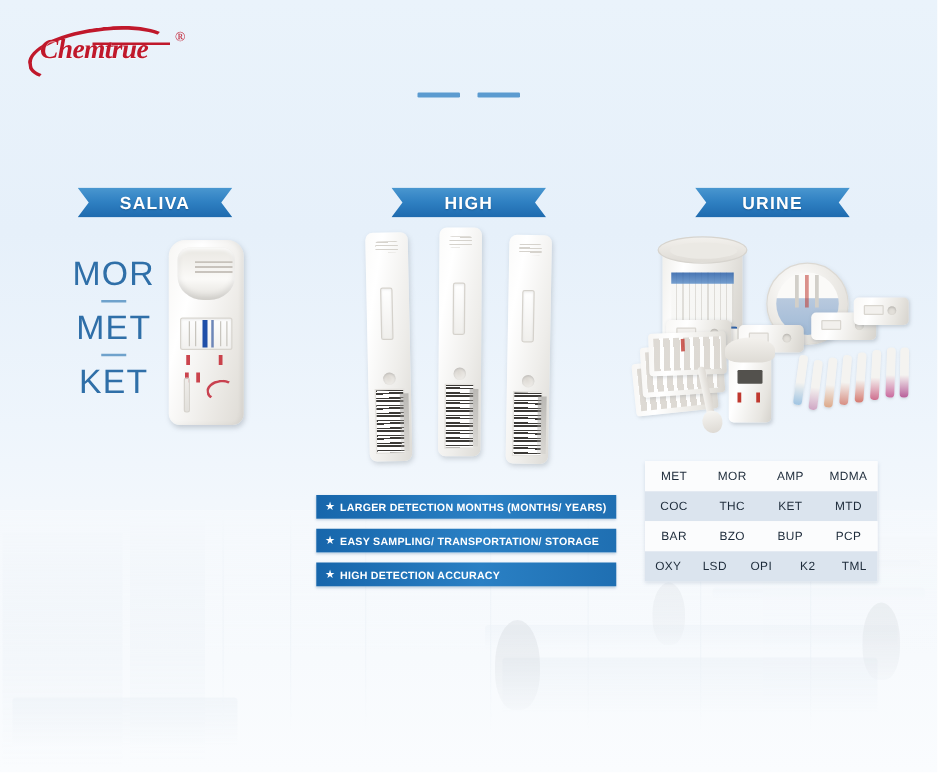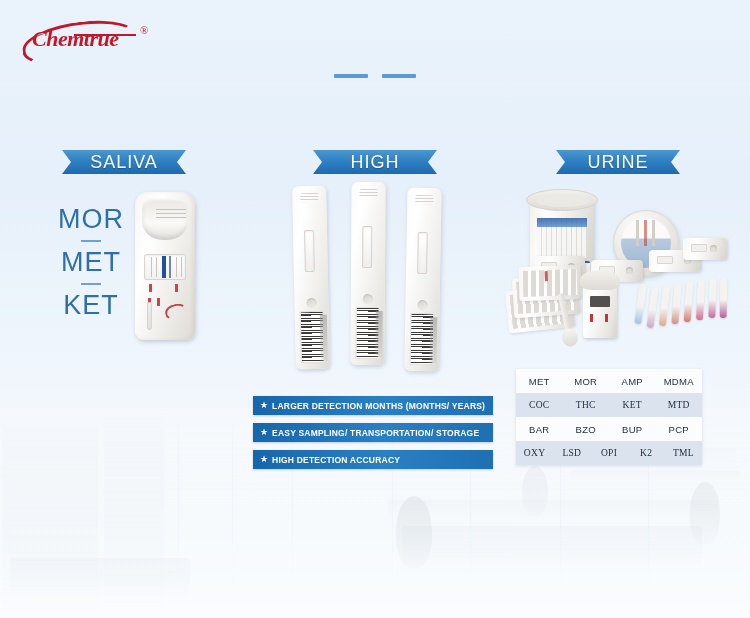--- a/index.html
+++ b/index.html
@@ -87,21 +87,21 @@
     white-space: nowrap;
   }
   .ribbon-wrap { position: absolute; }
   .ribbon-shape {
     height: 24px; width: 124px;
     background: linear-gradient(to bottom, #4a97d0 0%, #2f80c2 48%, #1e6aae 100%);
     clip-path: polygon(0 0, 100% 0, calc(100% - 9px) 50%, 100% 100%, 0 100%, 9px 50%);
     display: flex; align-items: center; justify-content: center;
   }
   .ribbon-label {
-    color: #ffffff; font-size: 18px; font-weight: 400; letter-spacing: 1px;
+    color: #ffffff; font-size: 14px; font-weight: 700; letter-spacing: 1px;
     text-shadow: 0 1px 1px rgba(20,60,100,.45);
   }
 
   
   .saliva-labels {
     position: absolute; left: 52px; top: 204px; width: 78px;
     display: flex; flex-direction: column; align-items: center;
   }
   .saliva-labels .lab {
     font-size: 27px; font-weight: 400; color: #2f6fa8; letter-spacing: 1px;
@@ -322,21 +322,21 @@
   }
 
   
   .panel {
     position: absolute; left: 516px; top: 369px; width: 186px;
     background: #ffffff;
     box-shadow: 0 1px 3px rgba(120,145,170,.25);
   }
   .panel .row { display: flex; height: 24px; align-items: center; }
   .panel .row.odd  { background: #fbfcfd; }
-  .panel .row.even { background: #dbe4ee; font-family: Liberation Serif, serif; }
+  .panel .row.even { background: #dbe4ee; }
   .panel .row .cell {
     flex: 1; text-align: center;
     font-size: 9.5px; color: #1d2b3a; letter-spacing: .3px;
   }
   .panel .footer {
     height: 24px; display: flex; align-items: center; justify-content: center;
     background: #fbfcfd;
     font-size: 9px; color: #1d2b3a; letter-spacing: .2px;
   }
 </style>

